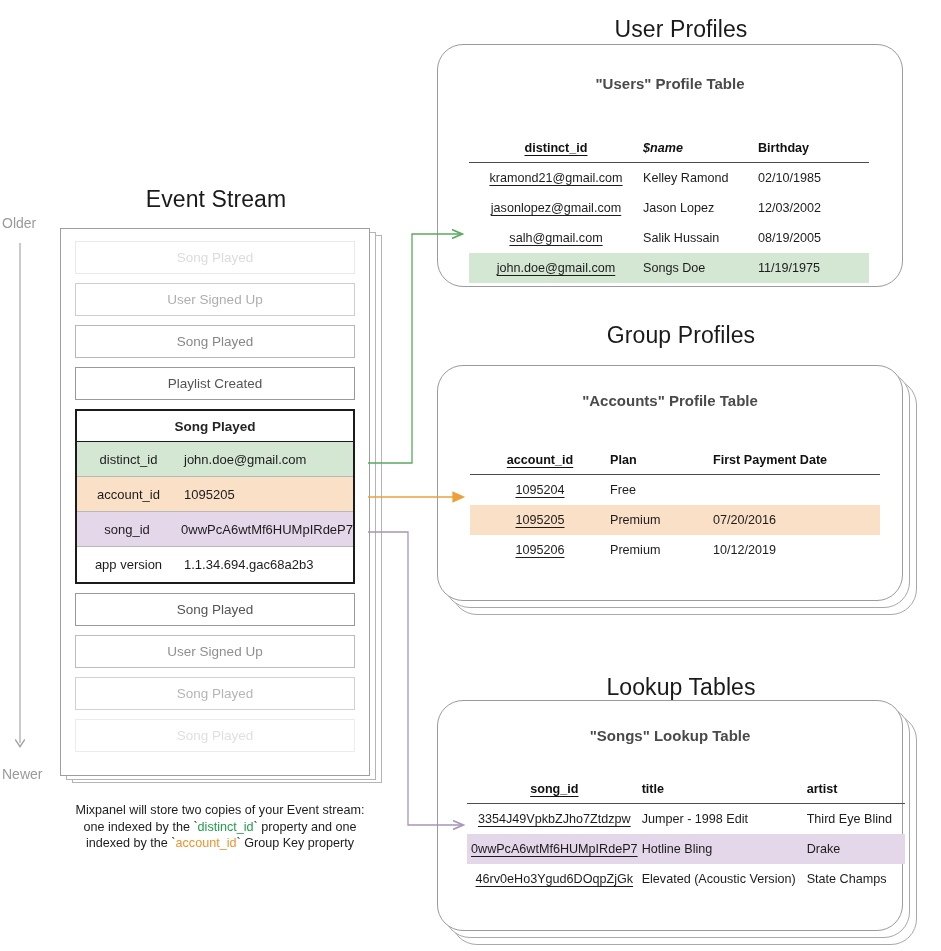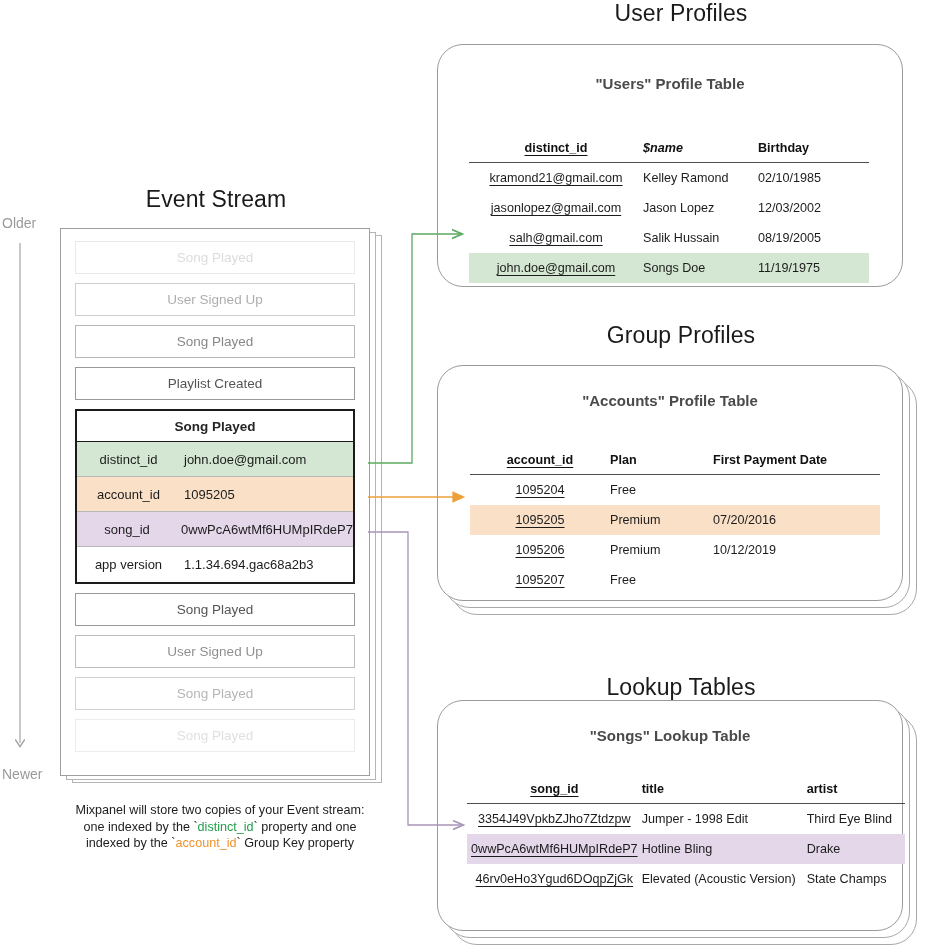--- a/index.html
+++ b/index.html
@@ -218,21 +218,21 @@
     width: 941px;
     height: 951px;
     pointer-events: none;
   }
 </style>
 </head>
 <body>
 
 <div id="canvas">
 
-  <div class="section-title" style="left:531px; top:0; width:300px;">User Profiles</div>
+  <div class="section-title" style="left:531px; top:16px; width:300px;">User Profiles</div>
   <div class="section-title" style="left:66px; top:186px; width:300px;">Event Stream</div>
   <div class="section-title" style="left:531px; top:322px; width:300px;">Group Profiles</div>
   <div class="section-title" style="left:531px; top:674px; width:300px;">Lookup Tables</div>
 
   <div id="time-axis">
     <div class="axis-label" id="axis-older">Older</div>
     <div class="axis-label" id="axis-newer">Newer</div>
     <svg width="60" height="570" style="position:absolute;left:0;top:0;">
       <defs>
         <marker id="gray-arrow" markerWidth="9" markerHeight="9" refX="3" refY="4.5" orient="auto">
@@ -363,25 +363,20 @@
         <tr class="hl-orange">
           <td class="key-col"><span>1095205</span></td>
           <td>Premium</td>
           <td>07/20/2016</td>
         </tr>
         <tr>
           <td class="key-col"><span>1095206</span></td>
           <td>Premium</td>
           <td>10/12/2019</td>
         </tr>
-        <tr>
-          <td class="key-col"><span>1095207</span></td>
-          <td>Free</td>
-          <td></td>
-        </tr>
       </tbody>
     </table>
   </div>
 
   <div class="card-stack" style="left:437px; top:700px; width:480px; height:250px;">
     <div class="card-layer" style="width:466px; height:231px; transform:translate(14px,14px);"></div>
     <div class="card-layer" style="width:466px; height:231px; transform:translate(7px,7px);"></div>
     <div class="card-front" style="width:466px; height:231px;">
       <div class="card-title" style="margin-top:26px;">"Songs" Lookup Table</div>
     </div>

